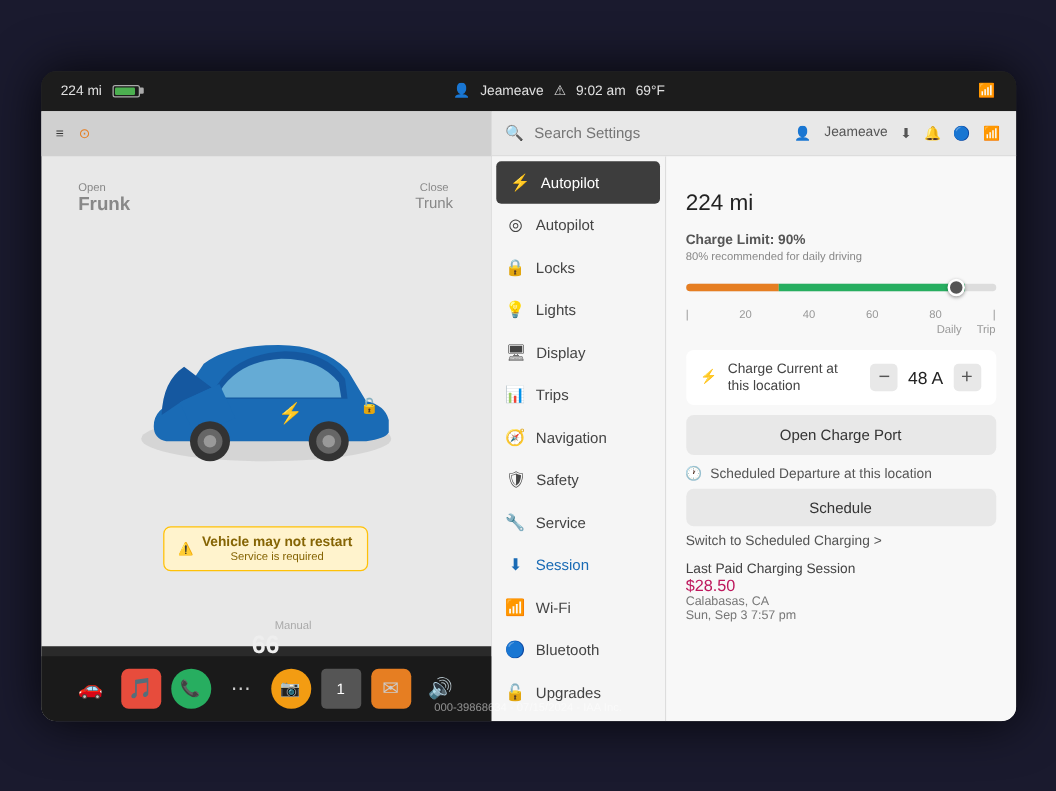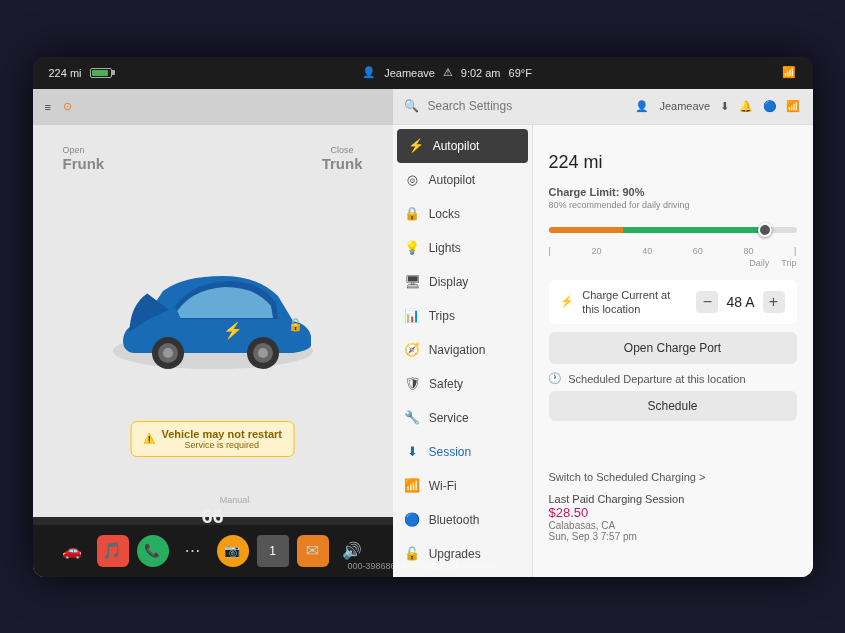--- a/index.html
+++ b/index.html
@@ -390,21 +390,20 @@
       cursor: pointer;
       text-align: center;
       margin-bottom: 6px;
     }
 
     .switch-charging-link {
       font-size: 11px;
       color: #555;
       margin-bottom: 10px;
       cursor: pointer;
-      margin-top: 44px;
     }
 
     .last-paid-section {
       font-size: 11px;
       color: #444;
       margin-bottom: 2px;
     }
     .paid-amount { font-size: 13px; color: #be185d; font-weight: 500; }
     .paid-location, .paid-date { font-size: 10px; color: #777; }
 
@@ -457,21 +456,21 @@
         <span style="color:#e67e22">⊙</span>
       </div>
 
       <div class="car-display">
         <div class="car-label label-frunk">
           <span>Open</span>
           <span style="font-weight:bold;font-size:15px">Frunk</span>
         </div>
         <div class="car-label label-trunk">
           <span>Close</span>
-          <span style="font-weight:bold;font-size:15px">Trunk</span>
+          <span style="font-weight:normal;font-size:12px">Trunk</span>
         </div>
 
         <svg class="car-illustration" viewBox="0 0 240 160" xmlns="http://www.w3.org/2000/svg">
 
           <ellipse cx="120" cy="110" rx="100" ry="18" fill="#aaa" opacity="0.3"></ellipse>
 
           <path d="M30 100 Q30 85 50 80 L70 50 Q90 35 130 35 Q165 35 185 55 L200 80 Q215 83 218 95 L218 105 Q215 110 200 112 L40 112 Q30 110 30 100Z" fill="#1a6bb5"></path>
 
           <path d="M75 78 Q90 42 135 40 Q168 40 183 62 L185 78Z" fill="#1558a0"></path>
 

